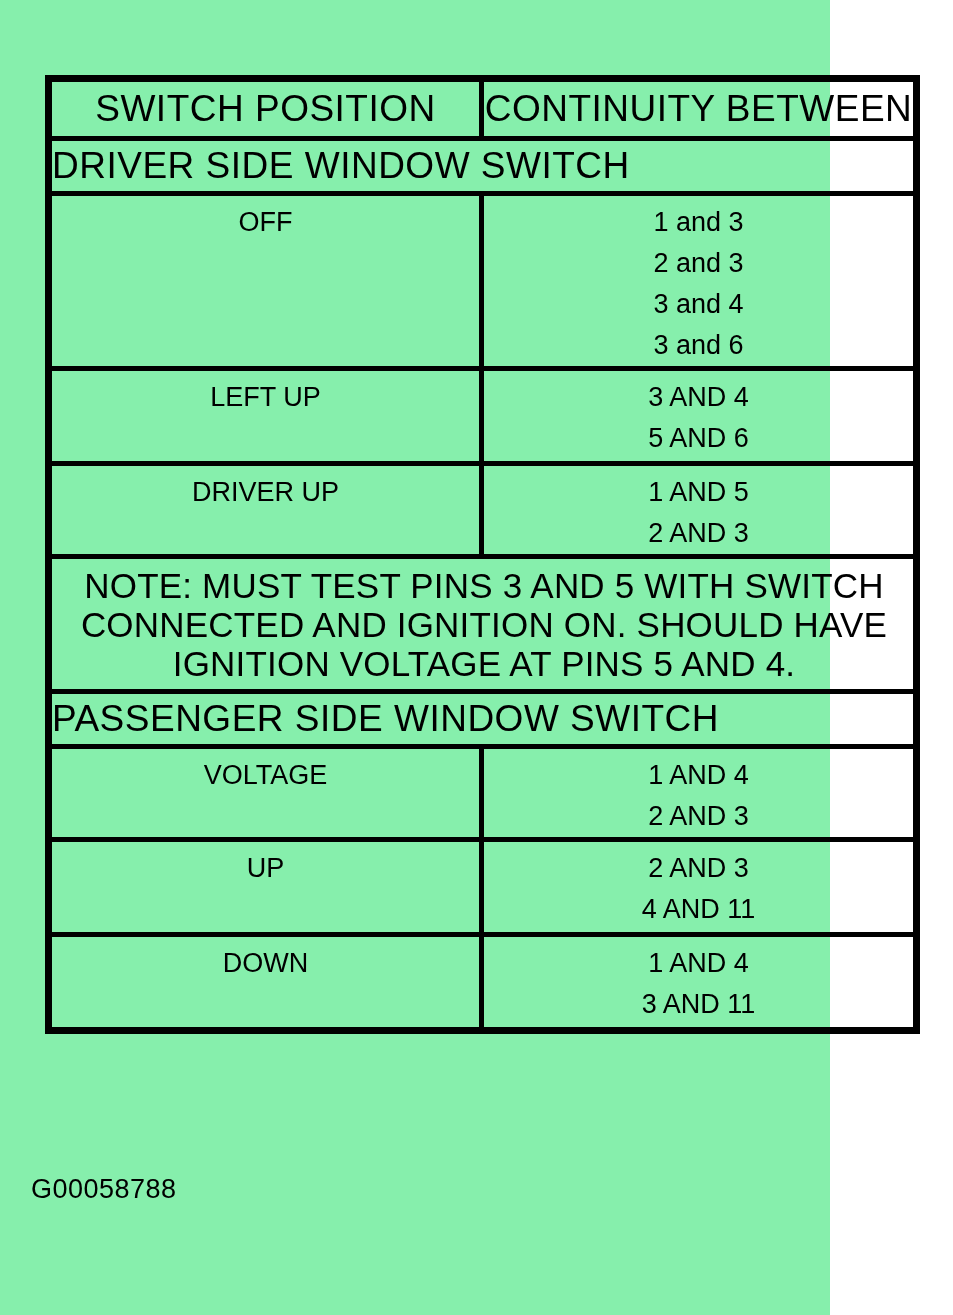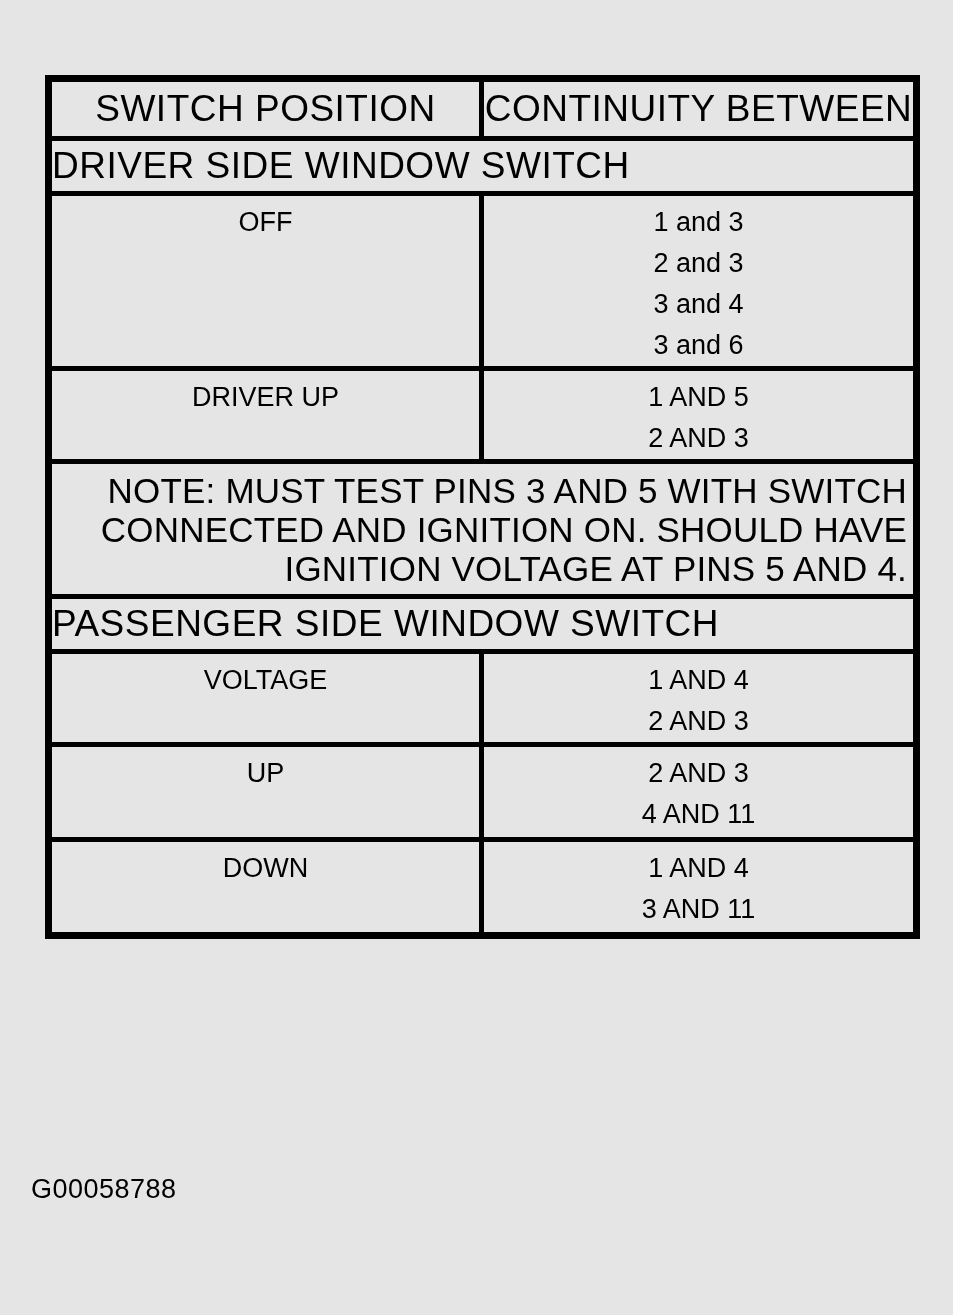--- a/index.html
+++ b/index.html
@@ -2,23 +2,23 @@
 <html><head>
 <meta charset="utf-8">
 <style>
   html, body {
     margin: 0;
     padding: 0;
     background: #ffffff;
   }
   .page {
     position: relative;
-    width: 953px;
+    width: 830px;
     height: 1315px;
-    background: #e5e5e5;
+    background: #86efac;
     font-family: "Liberation Sans", sans-serif;
     color: #000000;
   }
   table.continuity {
     position: absolute;
     left: 45px;
     top: 75px;
     width: 868px;
     border-collapse: collapse;
     table-layout: fixed;
@@ -48,21 +48,21 @@
     font-size: 27px;
     line-height: 41px;
     text-align: center;
     vertical-align: top;
     padding: 6px 6px 0 6px;
     white-space: pre-line;
   }
   td.note {
     font-size: 35px;
     line-height: 39px;
-    text-align: right;
+    text-align: center;
     vertical-align: top;
     padding: 7px 6px 6px 9px;
     white-space: pre-line;
     letter-spacing: 0.2px;
   }
   .caption {
     position: absolute;
     left: 31px;
     top: 1174px;
     font-size: 27px;
@@ -91,20 +91,25 @@
     </tr>
 
     <tr style="height:170px">
       <td class="pos">OFF</td>
       <td class="cont">1 and 3
 2 and 3
 3 and 4
 3 and 6</td>
     </tr>
 
+    <tr style="height:95px">
+      <td class="pos">LEFT UP</td>
+      <td class="cont">3 AND 4
+5 AND 6</td>
+    </tr>
 
     <tr style="height:93px">
       <td class="pos">DRIVER UP</td>
       <td class="cont">1 AND 5
 2 AND 3</td>
     </tr>
 
 
     <tr style="height:131px">
       <td class="note" colspan="2">NOTE: MUST TEST PINS 3 AND 5 WITH SWITCH

